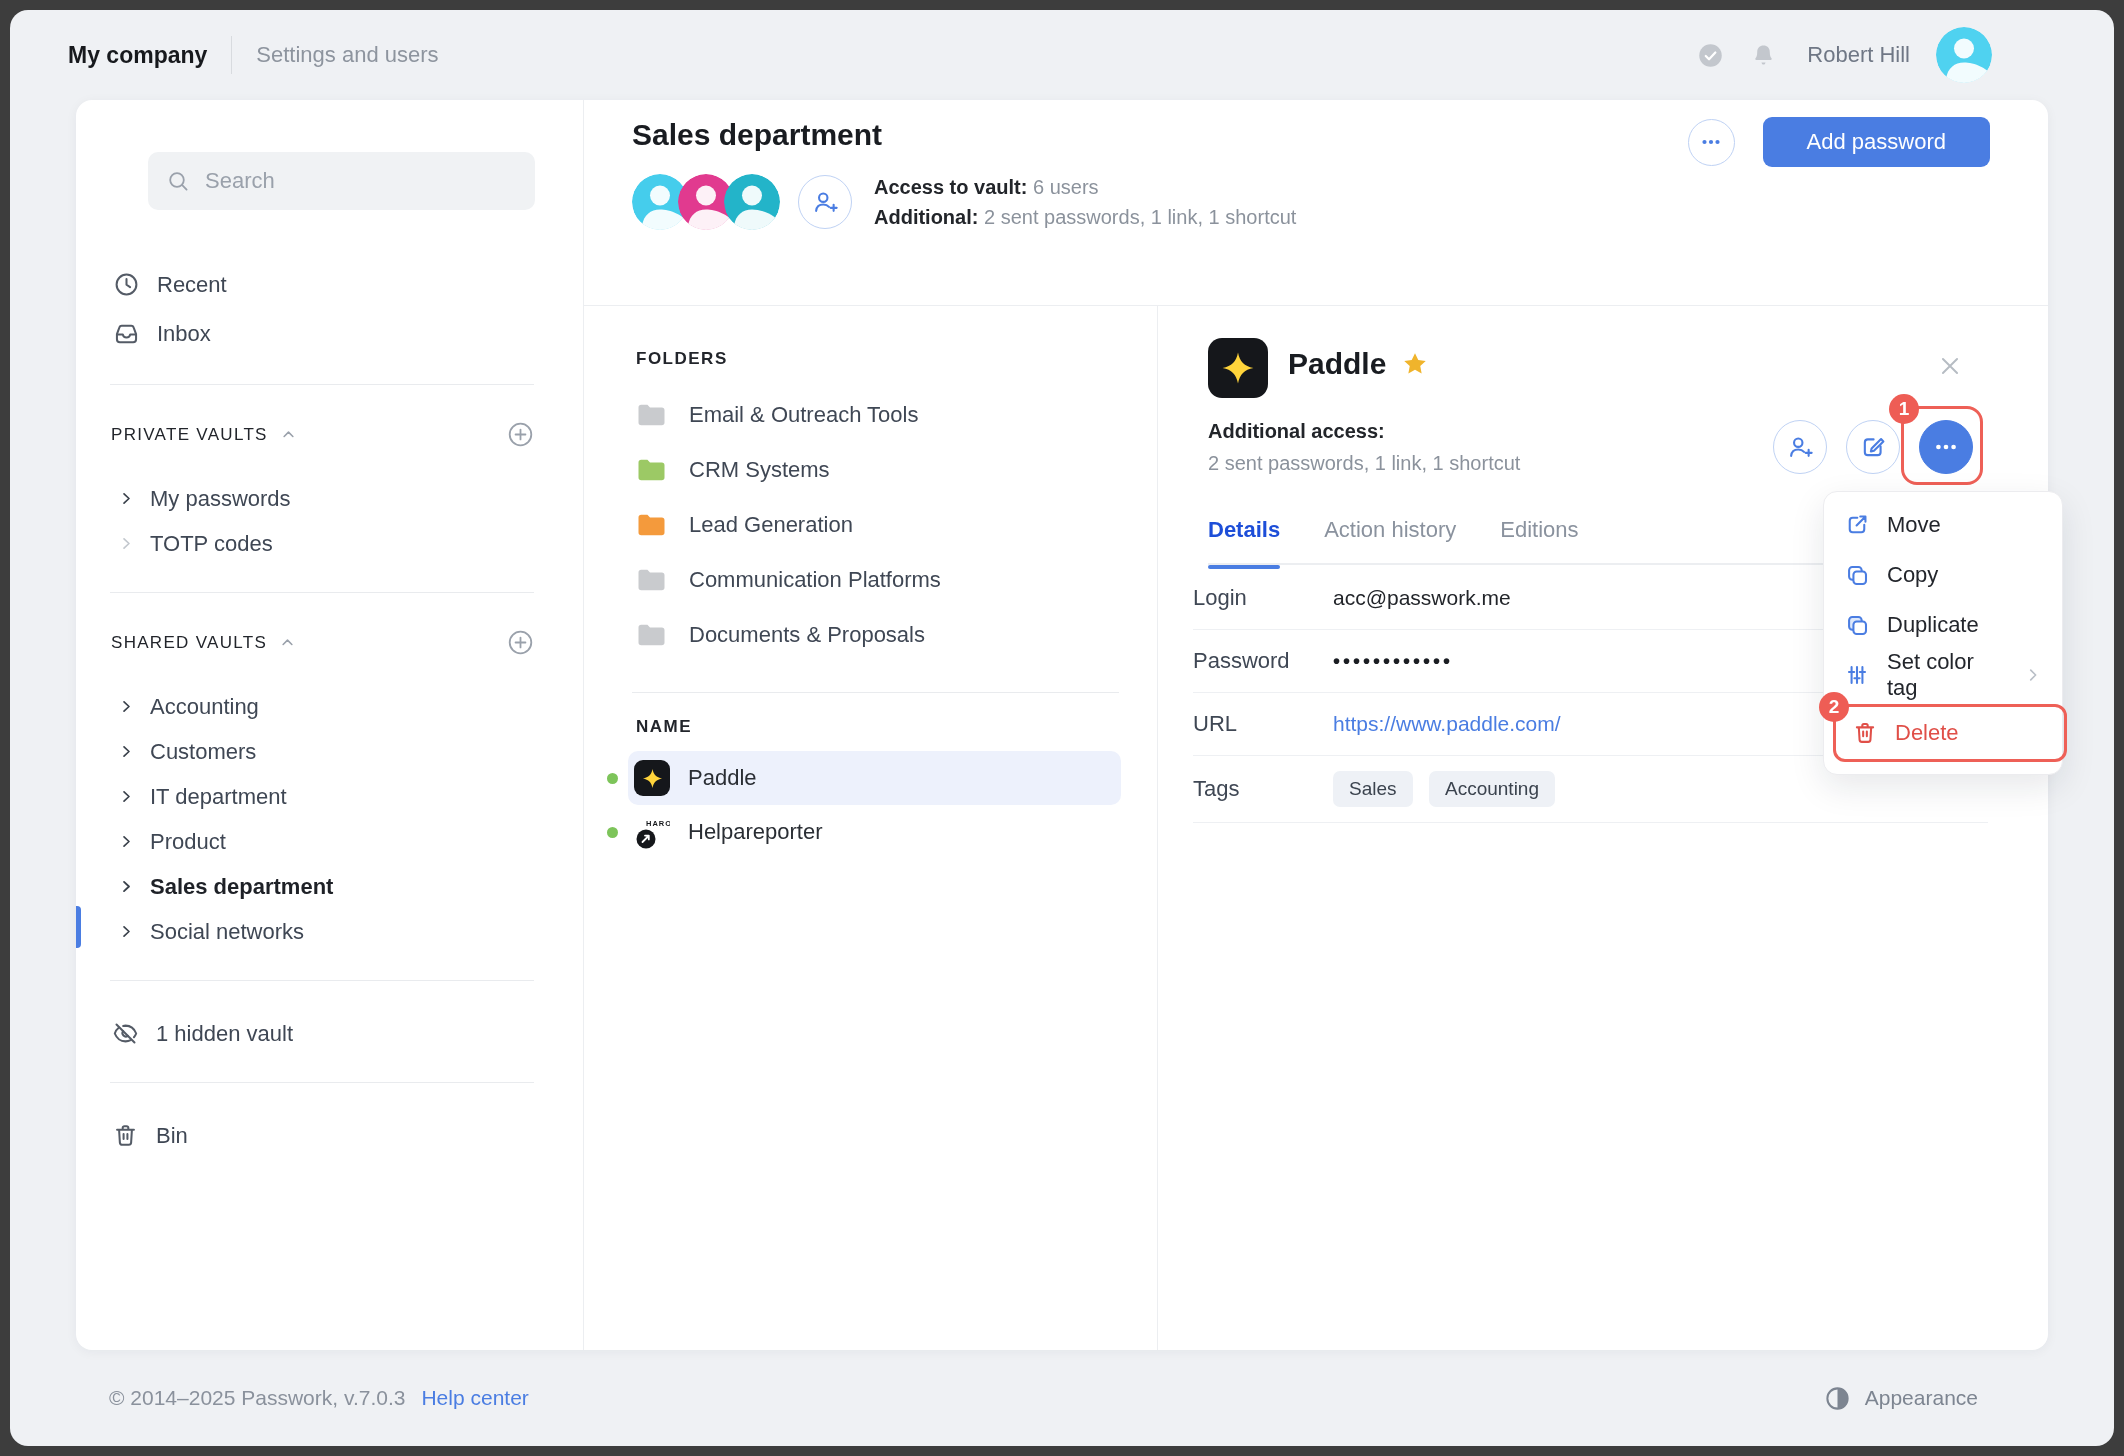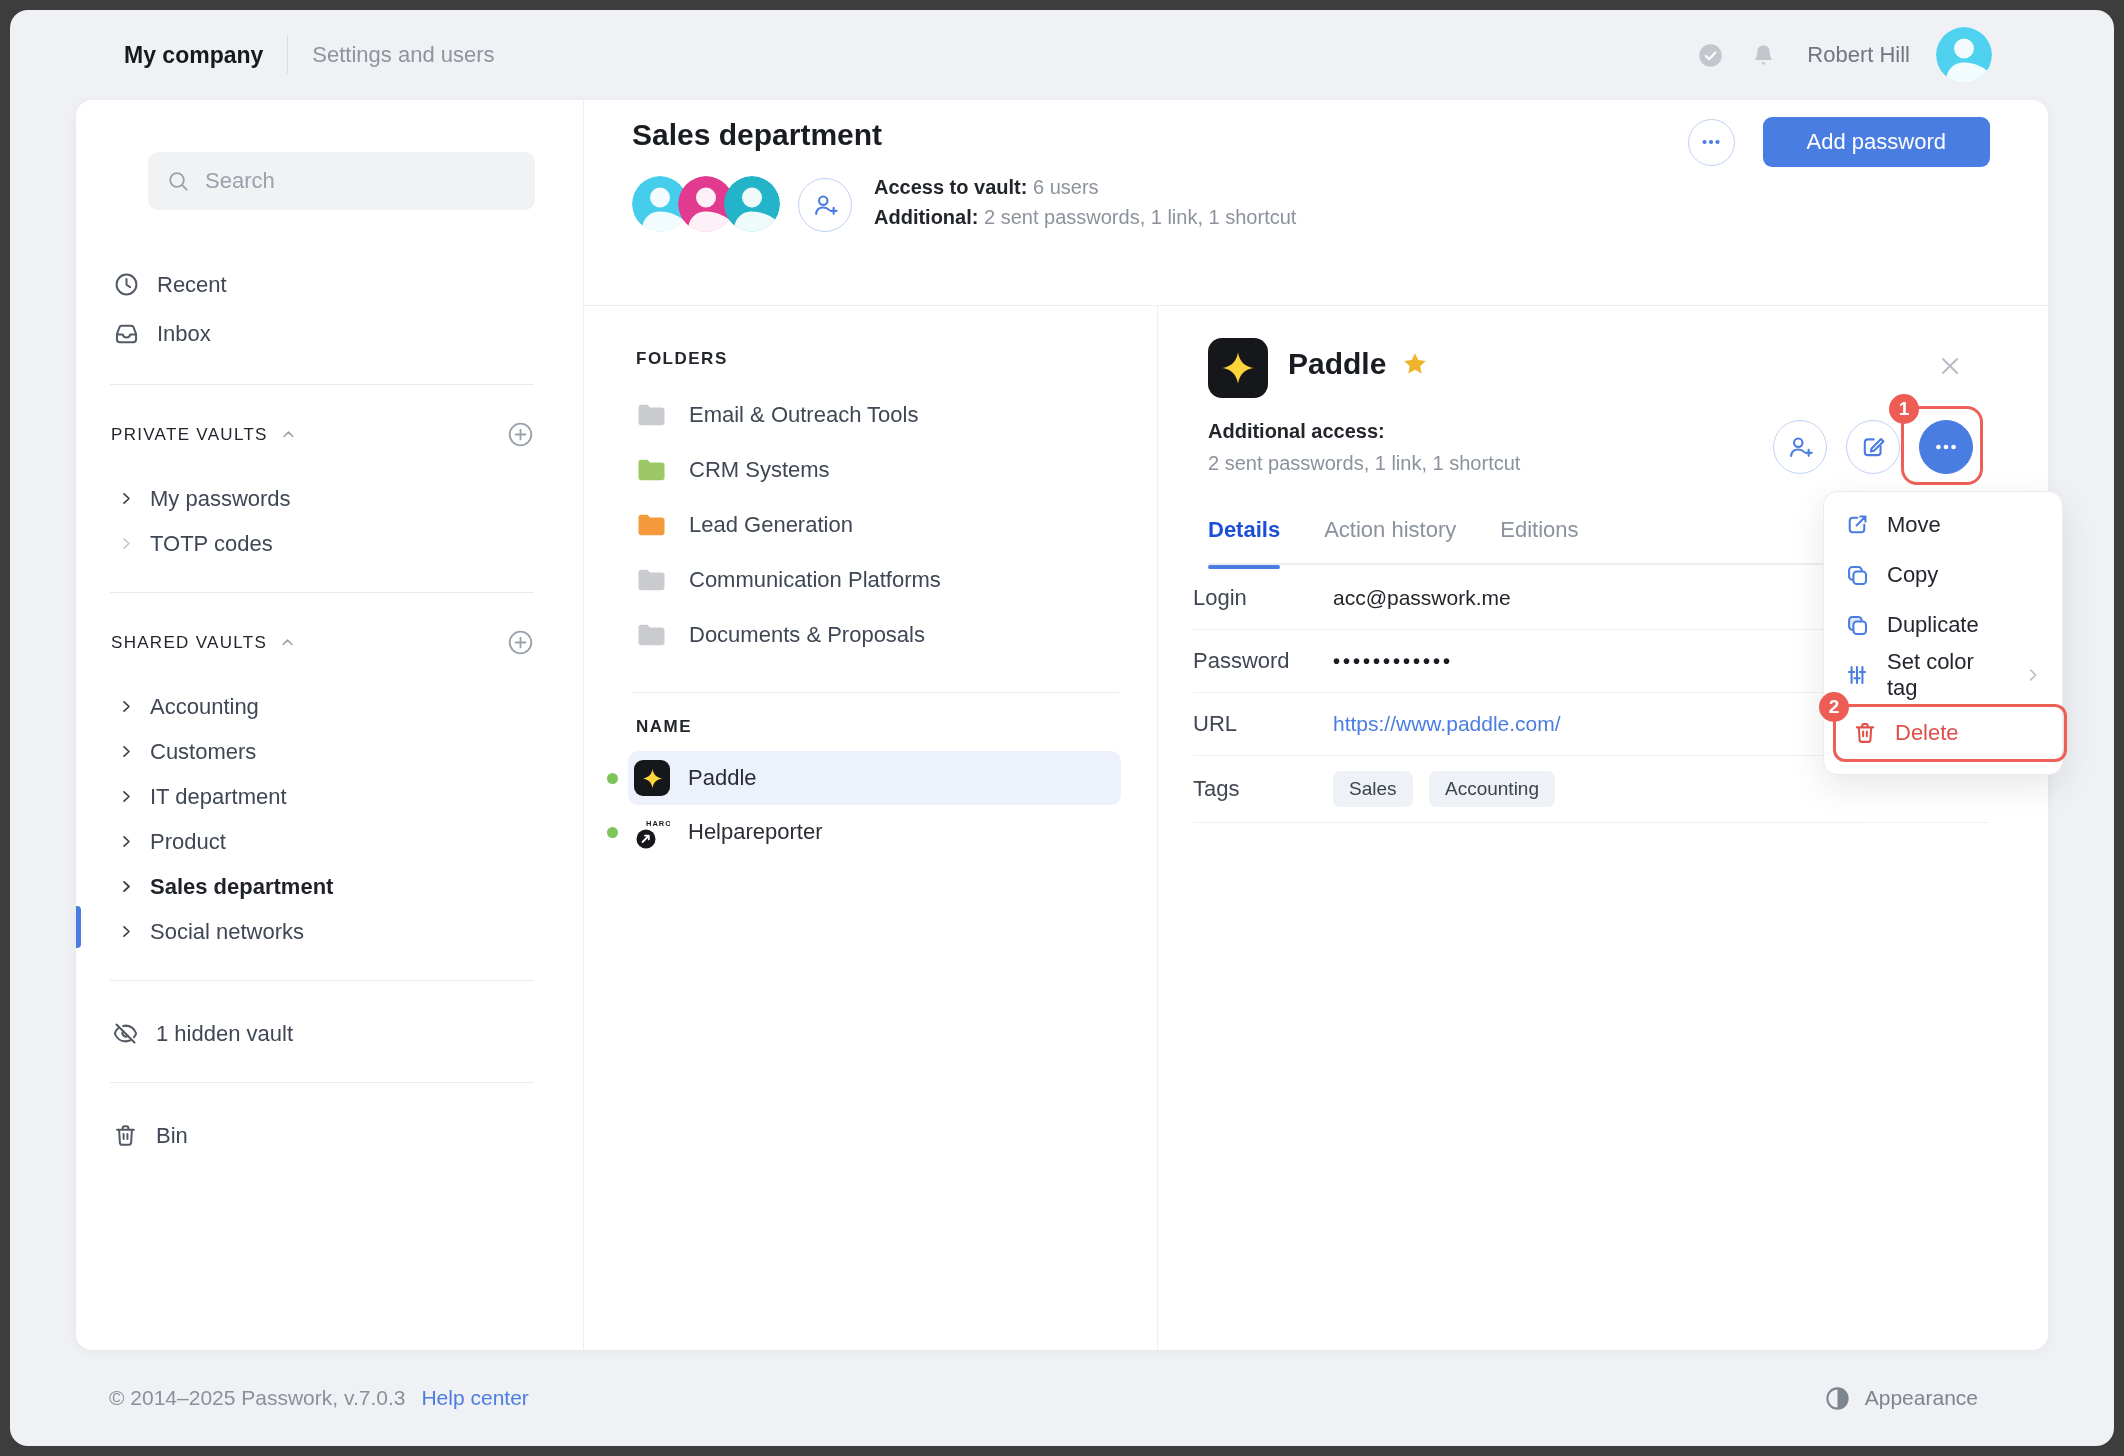--- a/index.html
+++ b/index.html
@@ -5,21 +5,21 @@
   html,body{margin:0;padding:0}
   body{
     width:2124px;height:1456px;position:relative;overflow:hidden;
     background:#3d3d3d;font-family:"Liberation Sans",sans-serif;
     -webkit-font-smoothing:antialiased;
   }
   .window{position:absolute;inset:10px;background:#eff1f4;border-radius:18px;overflow:hidden}
 
   
   .topbar{position:absolute;top:0;left:0;right:0;height:90px;display:flex;align-items:center;
-    padding:0 122px 0 114px;box-sizing:border-box}
+    padding:0 122px 0 58px;box-sizing:border-box}
   .tb-company{font-size:23px;font-weight:bold;color:#17191d}
   .tb-sep{width:1px;height:38px;background:#d8dbdf;margin:0 24px}
   .tb-nav{font-size:22px;color:#8d949e;cursor:pointer}
   .tb-right{margin-left:auto;display:flex;align-items:center;gap:26px}
   .tb-ic{width:27px;height:27px;color:#c3c7cd}
   .tb-name{font-size:22px;color:#6f7785;margin-left:4px}
   .tb-avatar{width:56px;height:56px;border-radius:50%;overflow:hidden}
 
   
   .card{position:absolute;left:66px;top:90px;width:1972px;height:1250px;background:#ffffff;
@@ -48,21 +48,21 @@
   .vault-item.muted .chev{color:#c3c8ce}
   .vault-item.active{font-weight:bold;color:#1e2127}
   .active-bar{position:absolute;left:0;top:806px;width:5px;height:42px;background:#4a7de2;border-radius:0 4px 4px 0}
   .hv-row,.bin-row{display:flex;align-items:center;gap:17px;margin:30px 48px 0 36px;height:45px;
     font-size:22px;color:#3f4754;cursor:pointer}
   .hv-row svg,.bin-row svg{width:27px;height:27px;color:#545b66;flex:none}
 
   
   .main-header{position:absolute;left:508px;top:0;right:0;height:205px;border-bottom:1px solid #eceef1}
   .mh-title{position:absolute;left:48px;top:18px;font-size:30px;font-weight:bold;color:#191c21}
-  .mh-people{position:absolute;left:48px;top:72px;display:flex;align-items:flex-end}
+  .mh-people{position:absolute;left:48px;top:72px;display:flex;align-items:center}
   .av{width:56px;height:56px;border-radius:50%;overflow:hidden;position:relative}
   .av + .av{margin-left:-10px}
   .add-person-btn{width:54px;height:54px;border-radius:50%;border:1.5px solid #bfd2f4;background:#fff;
     margin-left:18px;display:flex;align-items:center;justify-content:center;color:#4a7de2;cursor:pointer;box-sizing:border-box}
   .add-person-btn svg{width:28px;height:28px}
   .mh-info{margin-left:22px;font-size:20px;line-height:30px}
   .mh-info b{color:#22252a;font-weight:bold}
   .mh-info span{color:#8b929c}
   .mh-controls{position:absolute;right:58px;top:17px;display:flex;gap:28px;align-items:center}
   .ellipsis-btn{width:47px;height:47px;border:1.5px solid #bfd2f4;border-radius:50%;background:#fff;

